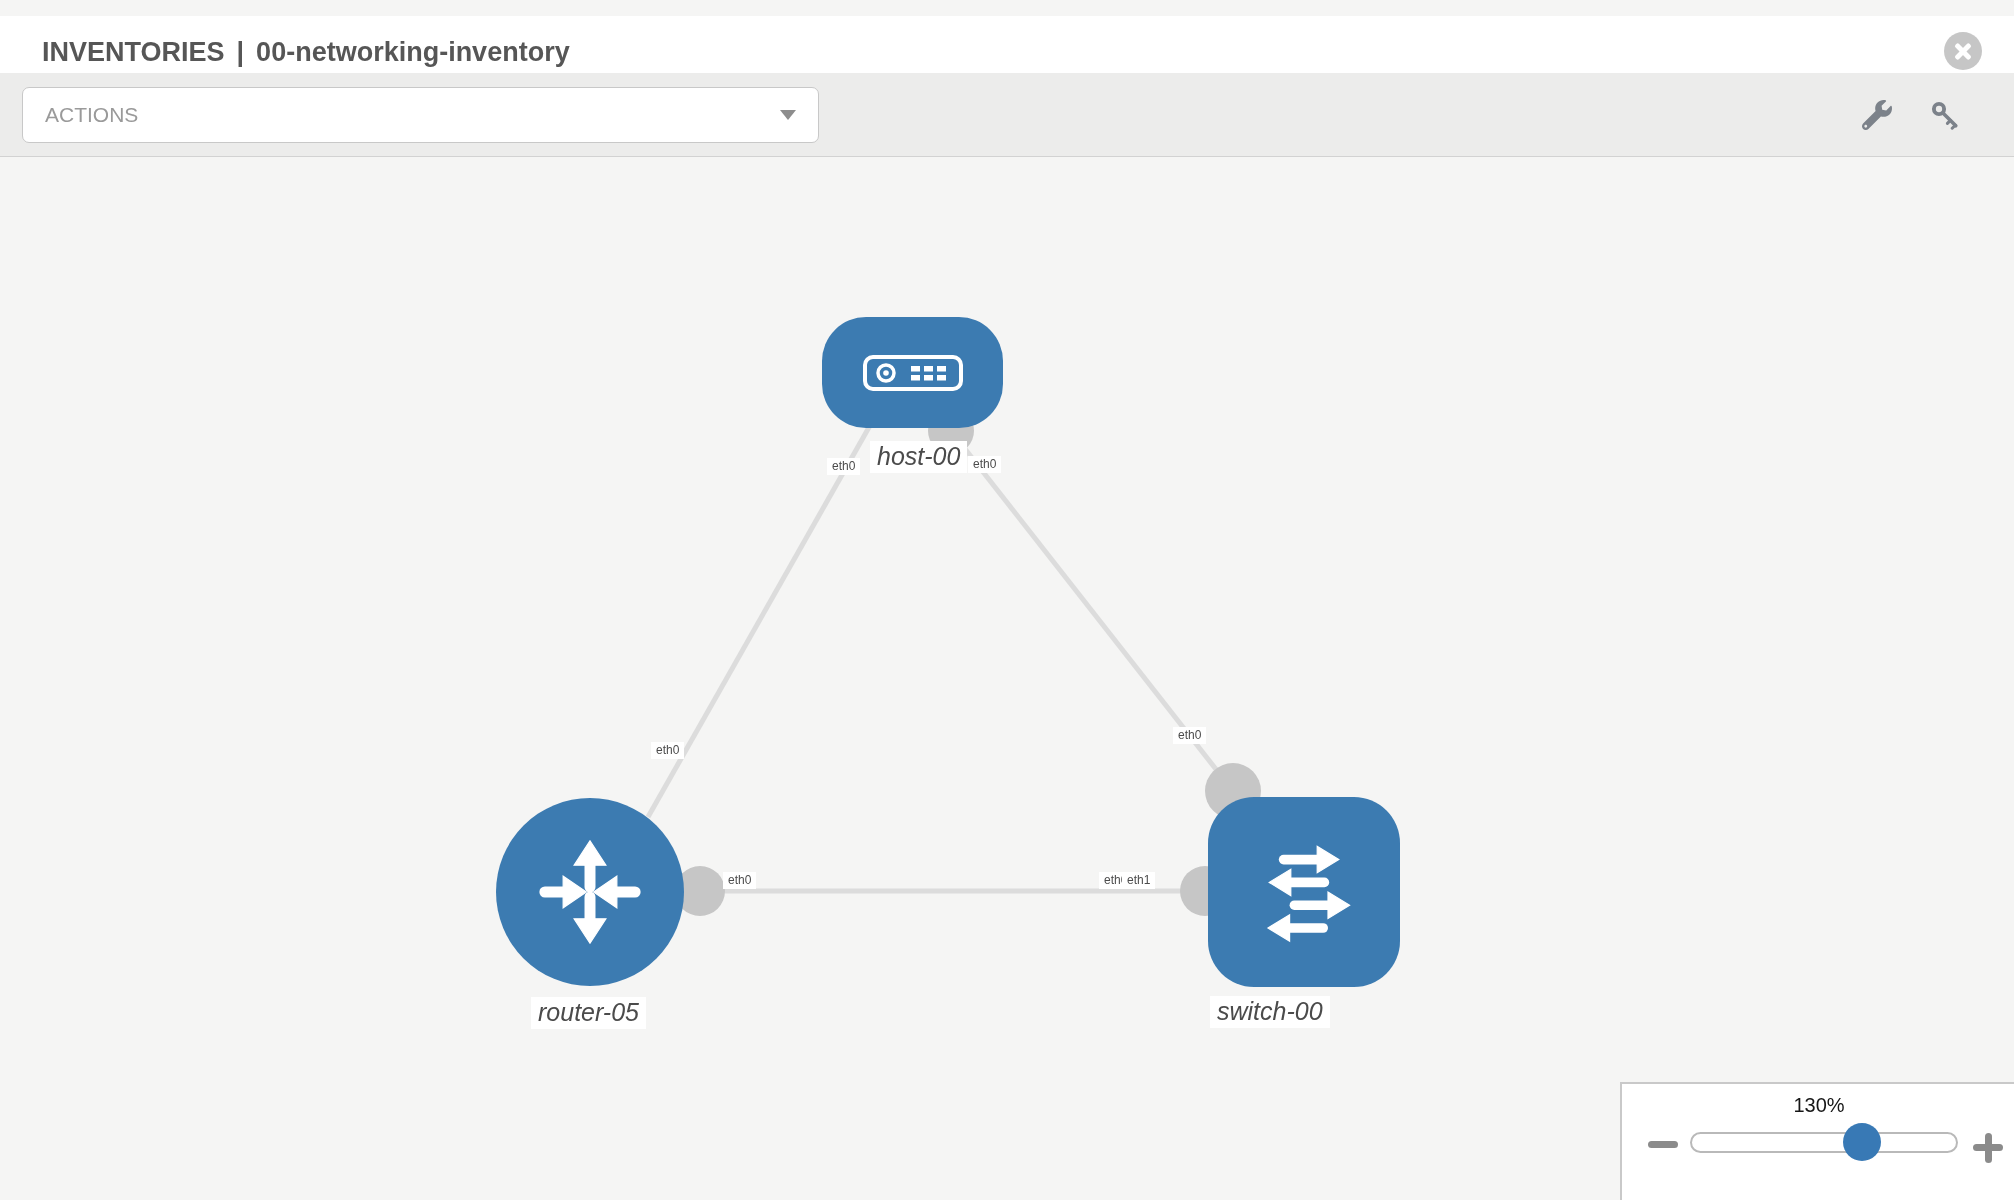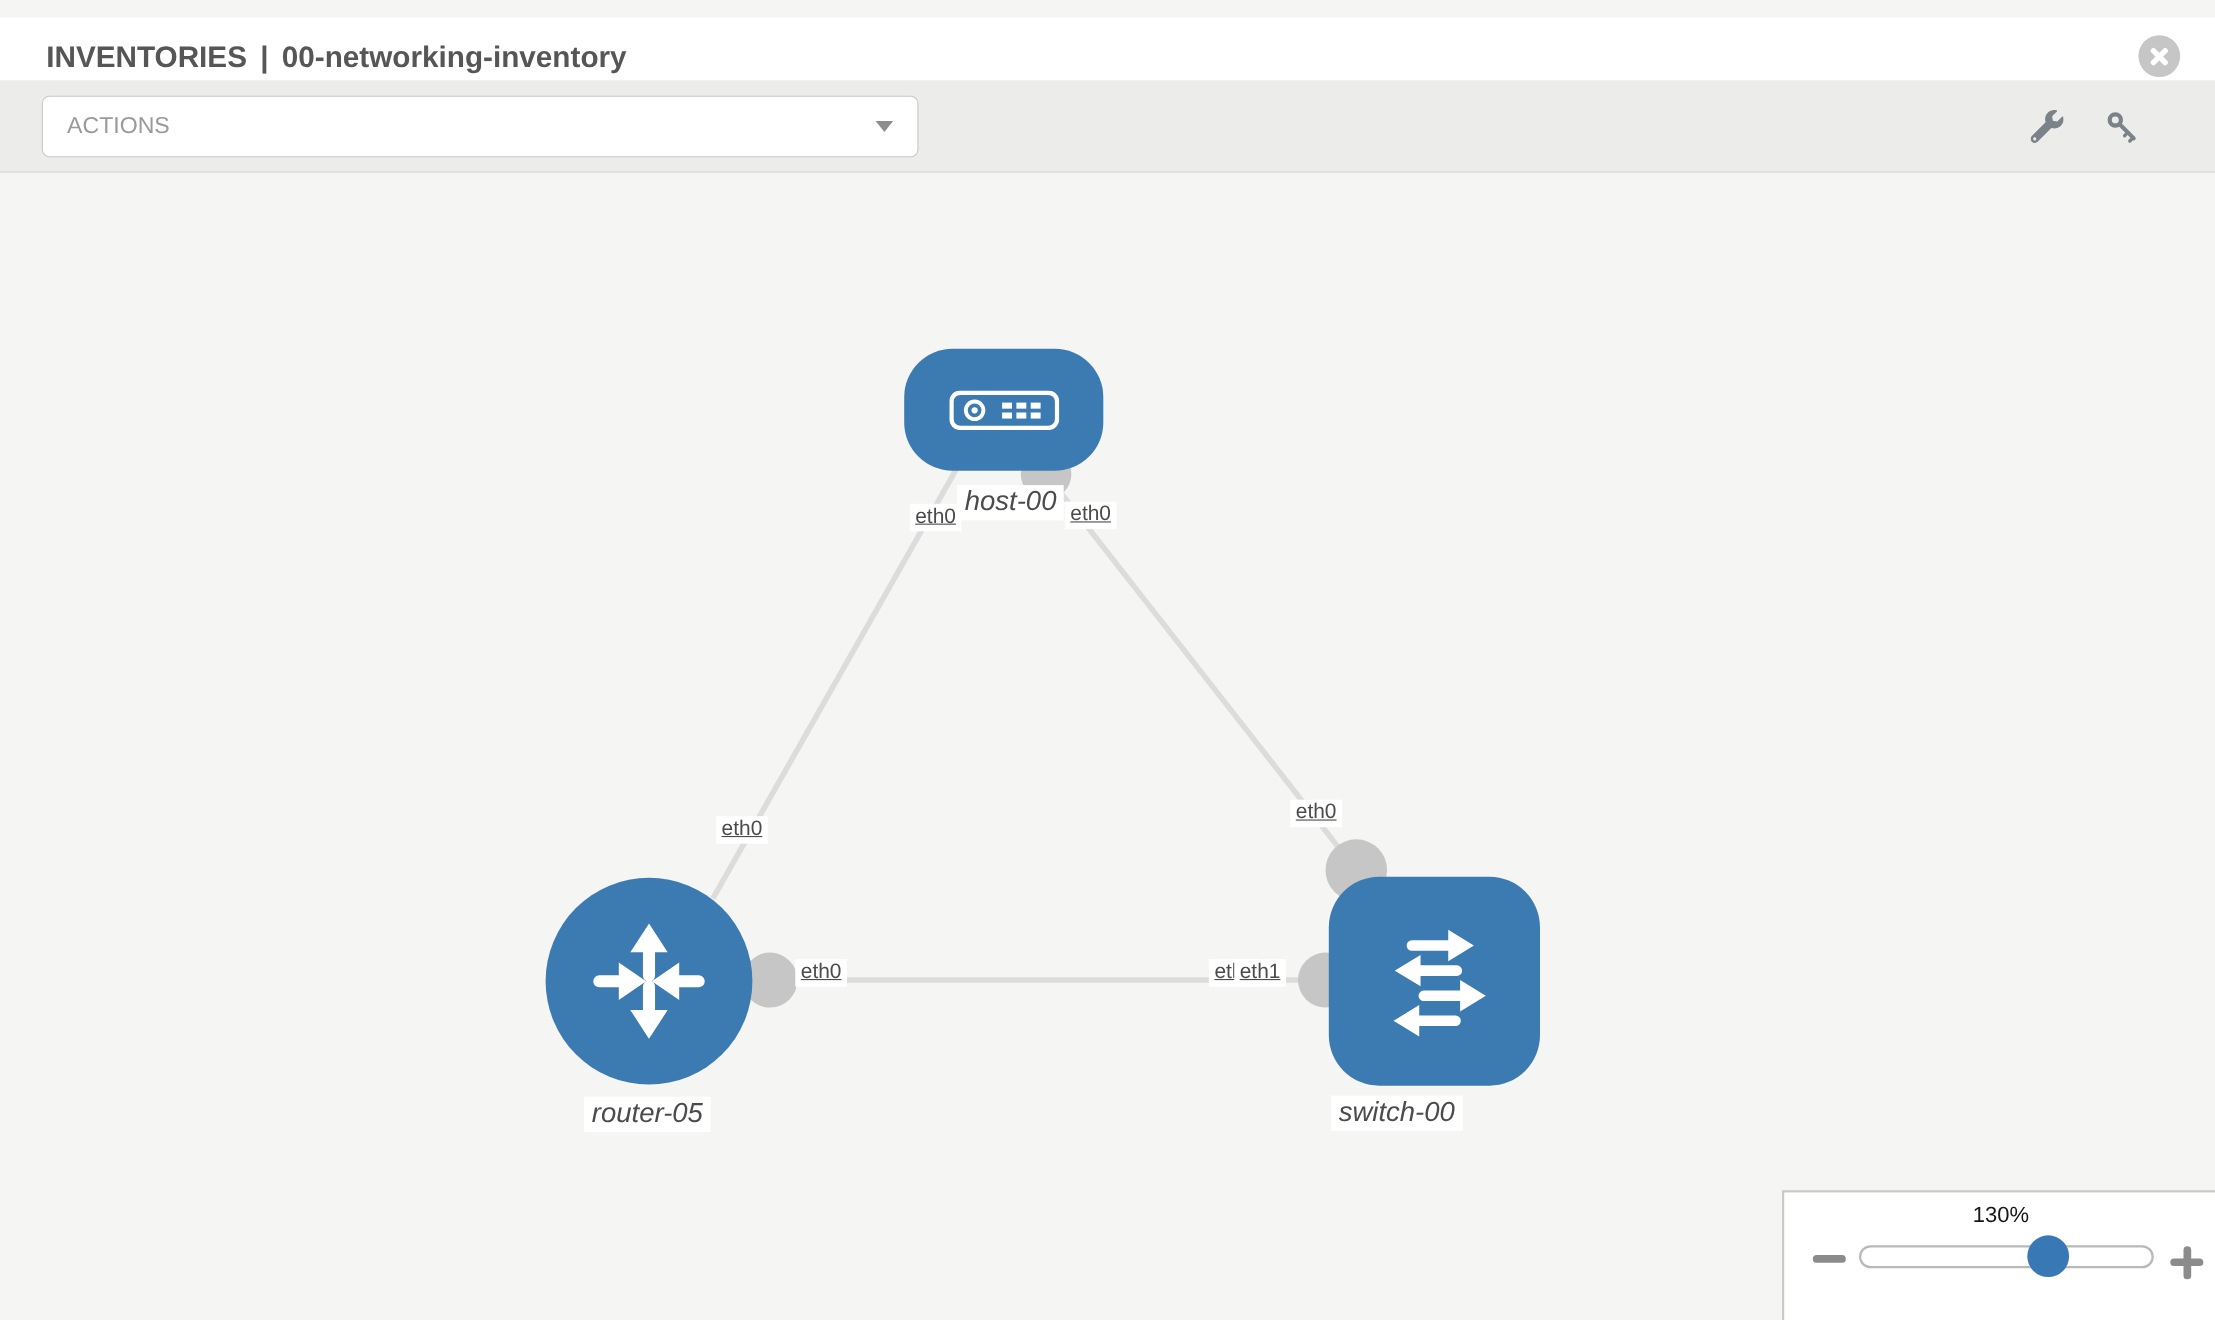--- a/index.html
+++ b/index.html
@@ -21,21 +21,21 @@
     position:absolute;left:1944px;top:16px;width:38px;height:38px;border-radius:50%;
     background:#c6c6c6;cursor:pointer;
   }
   .close-btn i{position:absolute;left:9px;top:16.5px;width:20px;height:5px;background:#fff;border-radius:2px;}
   .close-btn i.a{transform:rotate(45deg);}
   .close-btn i.b{transform:rotate(-45deg);}
   
   .toolbar{
     position:absolute;left:0;top:73px;width:2014px;height:84px;
     background:#ececeb;border-bottom:1px solid #d2d2d2;box-sizing:border-box;
-    display:flex;align-items:center;padding:0 38px;
+    display:flex;align-items:center;padding:0 22px;
   }
   .select-box{
     height:56px;background:#fff;border:1px solid #c8c8c8;border-radius:7px;
     display:flex;align-items:center;box-sizing:border-box;
     padding:0 22px;color:#9a9a9a;font-size:21px;cursor:pointer;
   }
   .select-box .caret{
     margin-left:auto;width:0;height:0;
     border-left:8px solid transparent;border-right:8px solid transparent;
     border-top:10px solid #8d8d8d;
@@ -53,21 +53,21 @@
   .links-svg{position:absolute;left:0;top:0;z-index:1;}
   .node{position:absolute;z-index:2;background:#3c7bb1;display:flex;align-items:center;justify-content:center;cursor:pointer;}
   .node-host{left:822px;top:160px;width:181px;height:111px;border-radius:44px;}
   .node-router{left:496px;top:641px;width:188px;height:188px;border-radius:50%;}
   .node-switch{left:1208px;top:640px;width:192px;height:190px;border-radius:46px;}
   .chip{
     position:absolute;z-index:3;background:#ffffff;color:#4b4b4b;
     line-height:1.1;white-space:nowrap;
   }
   .chip.name{font-size:25px;padding:2px 7px;font-style:italic;}
-  .chip.eth{font-size:19px;padding:2px 5px;text-decoration:underline;}
+  .chip.eth{font-size:12px;padding:2px 5px;}
   .chip.front{z-index:4;}
   
   .zoom-panel{
     position:absolute;left:1620px;top:1082px;width:400px;height:130px;
     background:#ffffff;border:2px solid #c9c9c9;box-sizing:border-box;z-index:5;
   }
   .zoom-level{position:absolute;left:0;top:10px;width:394px;text-align:center;font-size:20px;color:#161616;}
   .zoom-minus{position:absolute;left:26px;top:57px;width:30px;height:7px;border-radius:4px;background:#8b8b8b;cursor:pointer;}
   .zoom-track{
     position:absolute;left:68px;top:48px;width:268px;height:21px;border-radius:11px;

